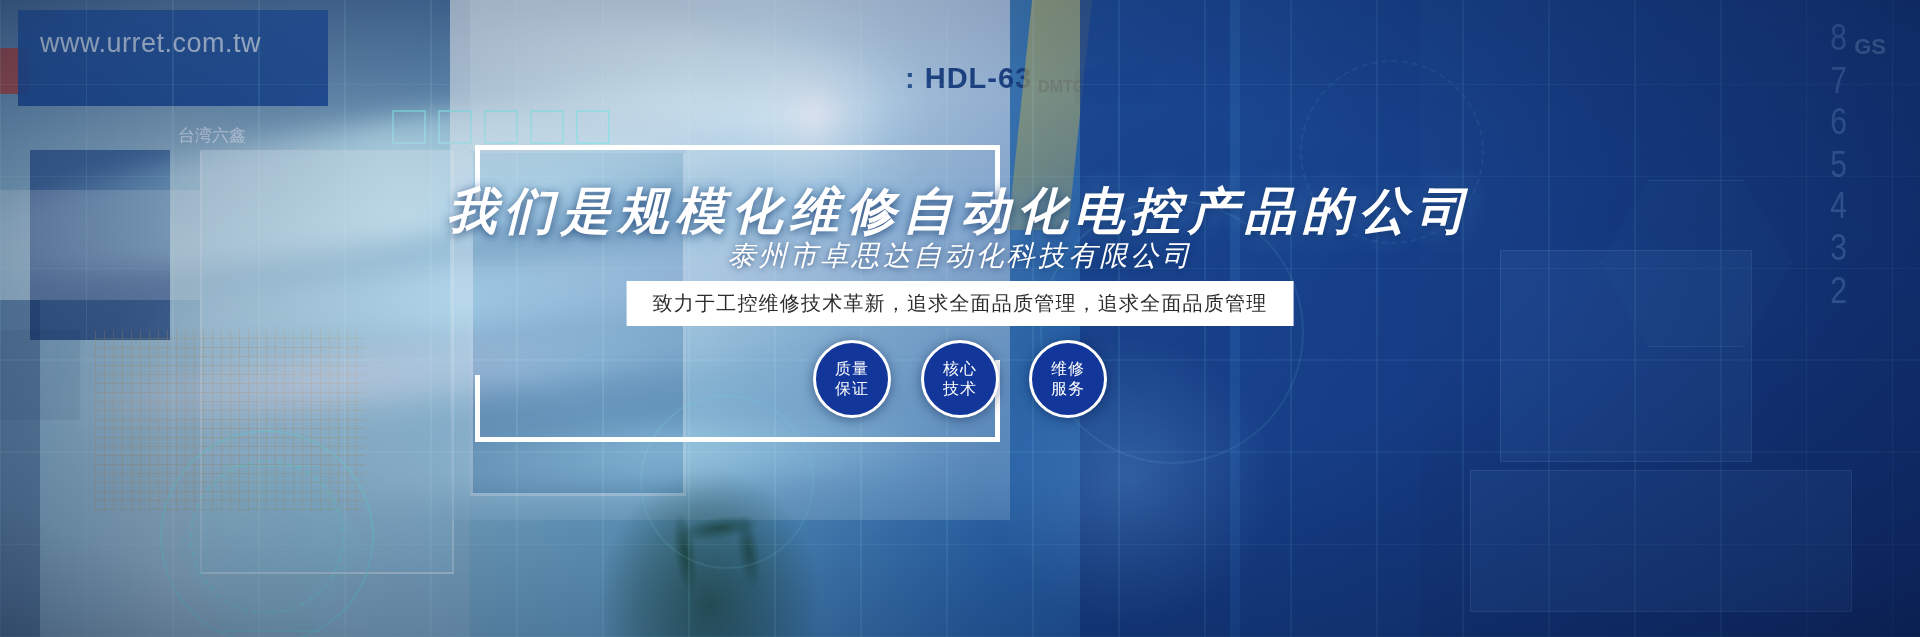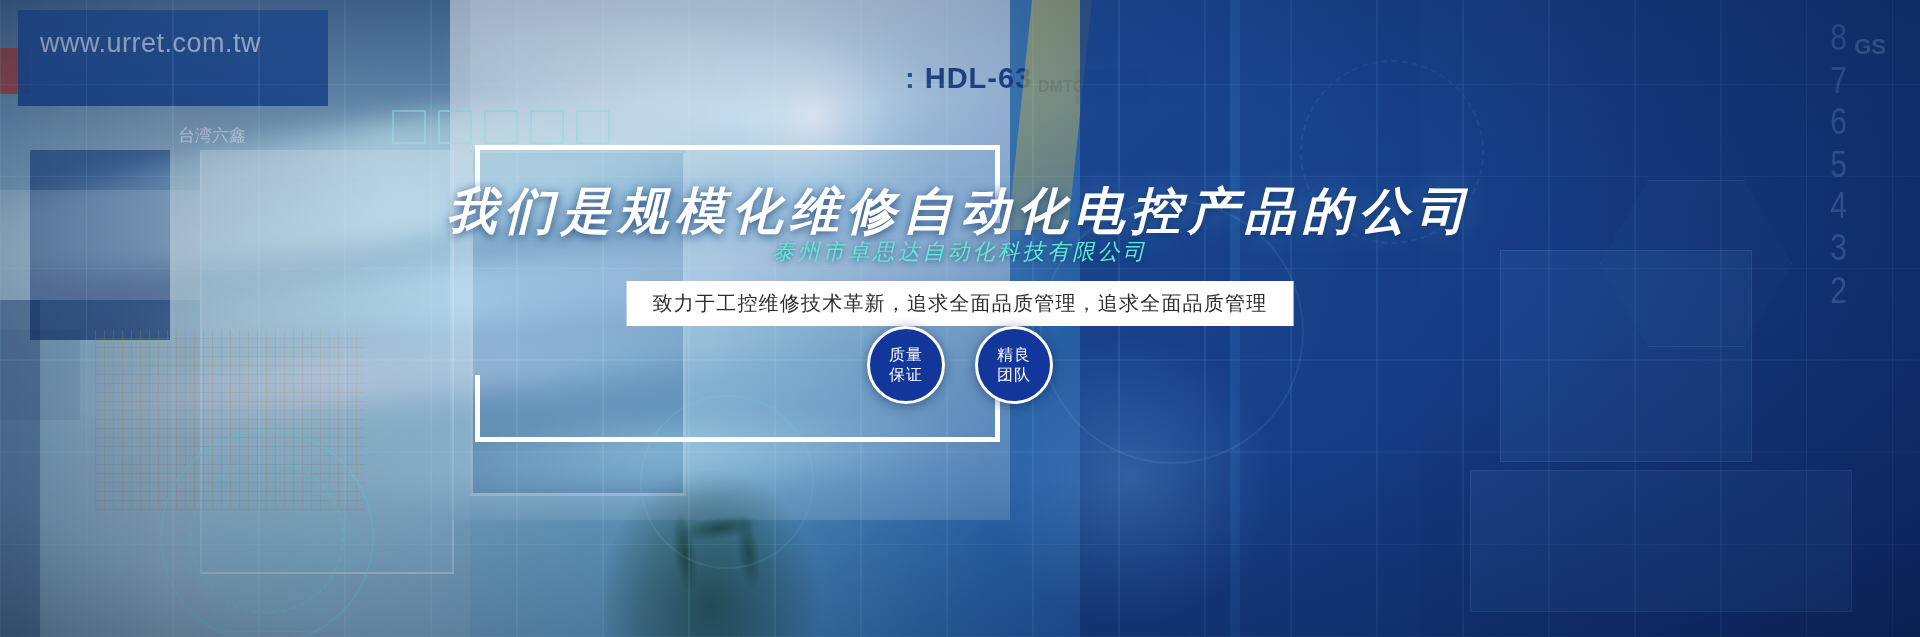--- a/index.html
+++ b/index.html
@@ -187,37 +187,37 @@
     position:absolute;left:50%;top:178px;transform:translateX(-50%);
     white-space:nowrap;color:#ffffff;
     font-family:"DejaVu Serif","Liberation Serif",serif;
     font-size:50px;font-weight:bold;font-style:italic;
     letter-spacing:7px;
     text-shadow:0 2px 10px rgba(10,40,90,.75),0 0 26px rgba(120,190,255,.45);
   }
 
   .subtitle{
     position:absolute;left:50%;top:237px;transform:translateX(-50%);
-    white-space:nowrap;color:#5eead4;
-    font-size:22px;font-style:italic;letter-spacing:3px;
+    white-space:nowrap;color:#ffffff;
+    font-size:28px;font-style:italic;letter-spacing:3px;
     text-shadow:0 1px 6px rgba(10,40,90,.7);
   }
 
   .tagline-box{
     position:absolute;left:50%;top:281px;transform:translateX(-50%);
     background:#ffffff;
     padding:9px 26px;
     white-space:nowrap;
   }
   .tagline-box span{
     color:#2d2d2d;font-size:20px;letter-spacing:1.2px;
   }
 
   .badges{
-    position:absolute;left:50%;top:326px;transform:translateX(-50%);
+    position:absolute;left:50%;top:340px;transform:translateX(-50%);
     display:flex;gap:30px;
   }
   .badge{
     width:72px;height:72px;border-radius:50%;
     background:#12369a;
     border:3px solid #ffffff;
     display:flex;flex-direction:column;align-items:center;justify-content:center;
     color:#ffffff;font-size:16px;line-height:1.28;letter-spacing:1px;
     box-shadow:0 2px 12px rgba(5,25,70,.45);
   }
@@ -304,19 +304,23 @@
     <div class="tagline-box">
       <span>致力于工控维修技术革新，追求全面品质管理，追求全面品质管理</span>
     </div>
 
     <div class="badges">
       <div class="badge">
         <span>质量</span>
         <span>保证</span>
       </div>
       <div class="badge">
-        <span>精良</span>
-        <span>团队</span>
+        <span>核心</span>
+        <span>技术</span>
+      </div>
+      <div class="badge">
+        <span>维修</span>
+        <span>服务</span>
       </div>
     </div>
 
   </div>
 </div>
 
 </body></html>

